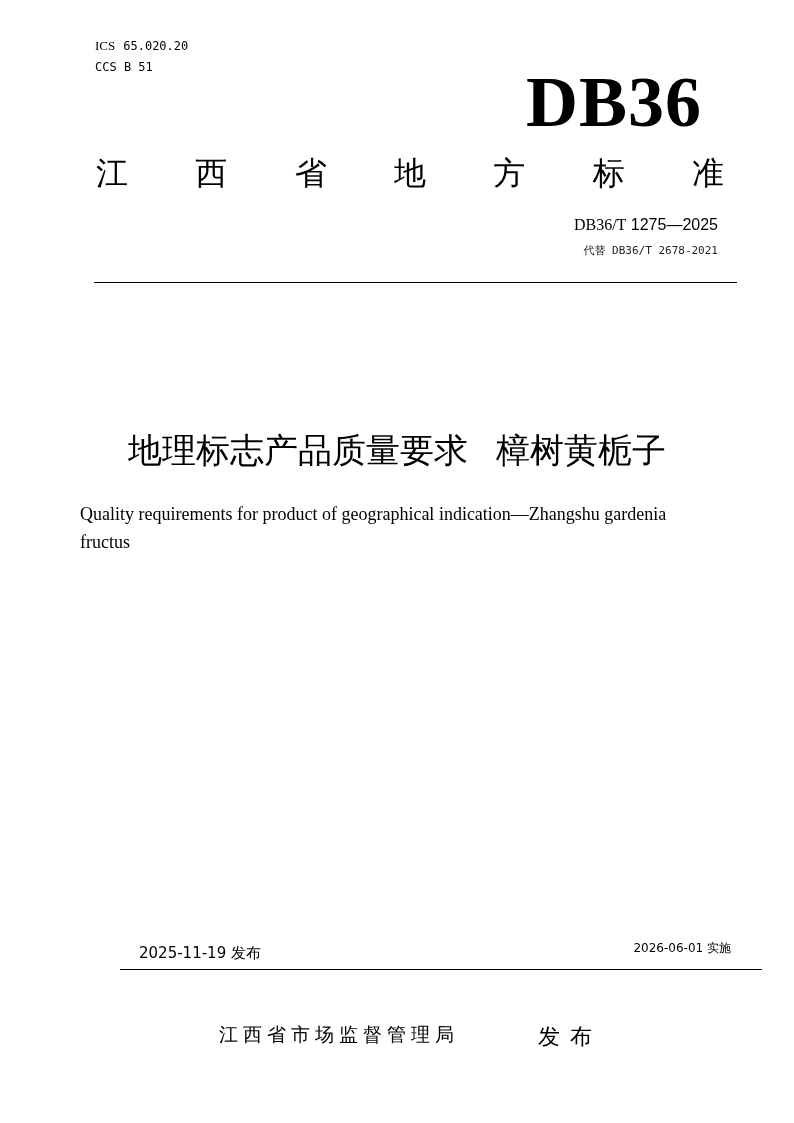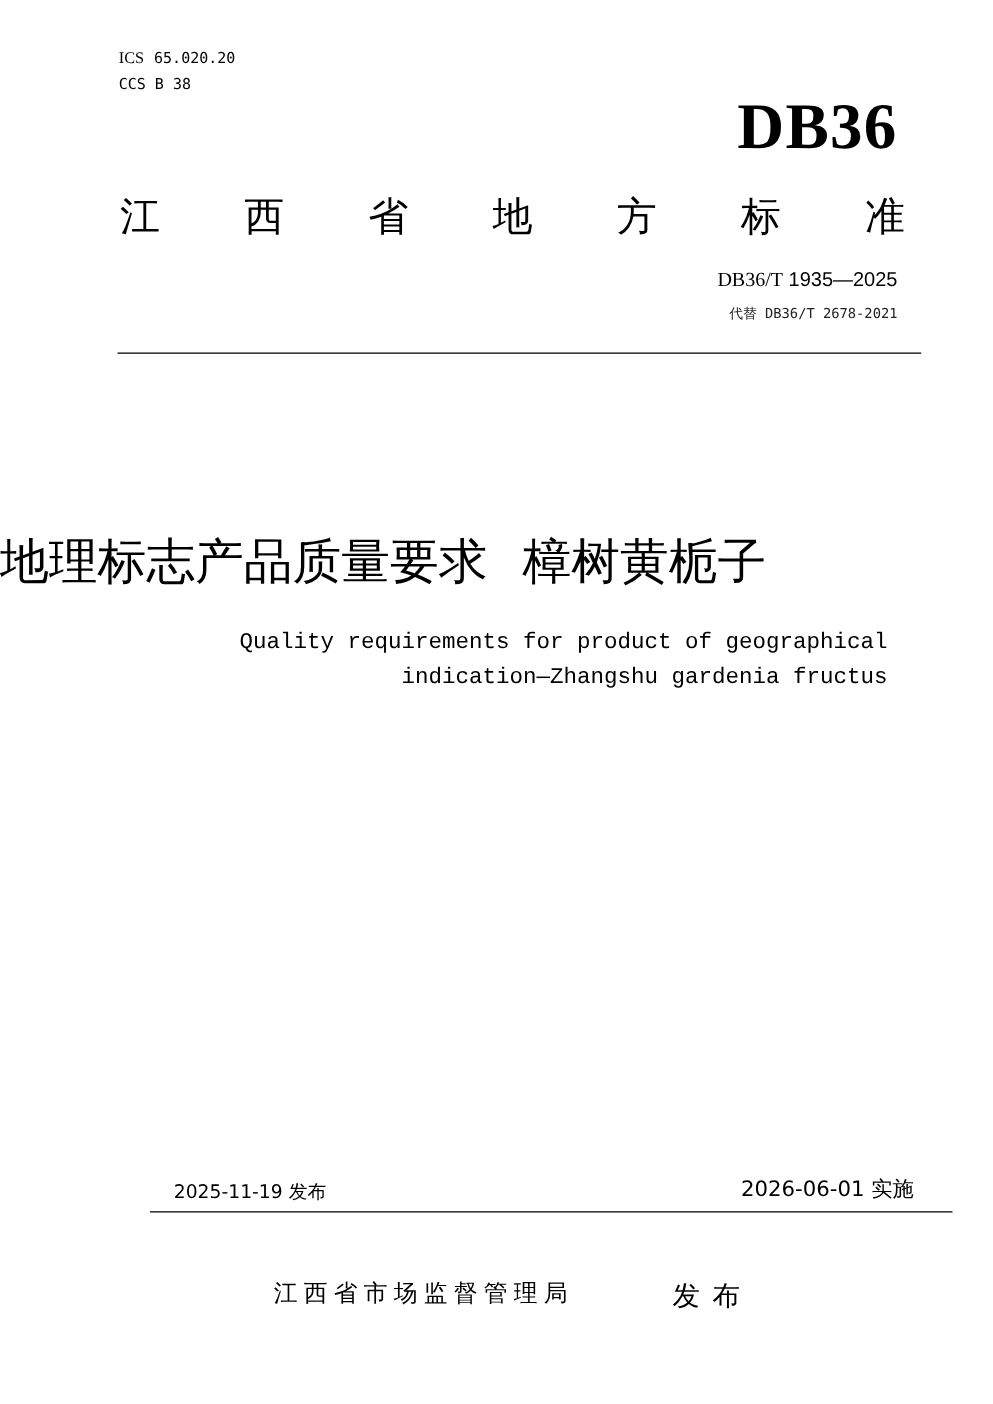--- a/index.html
+++ b/index.html
@@ -25,24 +25,24 @@
       font-family: "DejaVu Sans Mono", monospace;
       font-size: 12px;
       margin-left: 8px;
     }
     .ccs {
       left: 95px; top: 60px;
       font-family: "DejaVu Sans Mono", monospace;
       font-size: 12px;
     }
     .logo {
-      right: 76px; top: 66px;
+      right: 92px; top: 66px;
       font-family: "Liberation Serif", serif;
       font-weight: bold;
-      font-size: 52px;
+      font-size: 72px;
       line-height: 72px;
       letter-spacing: 1px;
     }
     .std-type {
       left: 96px; top: 155px;
       width: 628px;
       display: flex;
       justify-content: space-between;
       font-family: "DejaVu Sans", sans-serif;
       font-size: 32px;
@@ -64,44 +64,44 @@
       color: #222;
     }
     .rule-top {
       left: 94px; top: 282px;
       width: 643px; height: 0;
       border-top: 1.5px solid #000;
     }
     .title-cn {
       left: 0; top: 430px;
       width: 794px;
-      text-align: left;
+      text-align: center;
       font-family: "DejaVu Sans", sans-serif;
-      font-size: 39px;
+      font-size: 34px;
       line-height: 40px;
     }
     .title-cn .gap { display: inline-block; width: 28px; }
     .title-en {
       left: 80px; top: 500px;
       width: 630px;
-      text-align: right;
+      text-align: left;
       white-space: normal;
-      font-family: Liberation Mono, monospace;
+      font-family: Liberation Serif, serif;
       font-size: 18px;
       line-height: 28px;
     }
     .issue-date {
       left: 139px; top: 944px;
       font-family: "DejaVu Sans", sans-serif;
       font-size: 15px;
     }
     .impl-date {
       right: 63px; top: 940px;
       font-family: "DejaVu Sans", sans-serif;
-      font-size: 17px;
+      font-size: 12px;
     }
     .rule-bottom {
       left: 120px; top: 969px;
       width: 642px; height: 0;
       border-top: 1.5px solid #000;
     }
     .issuer {
       left: 219px; top: 1022px;
       font-family: Liberation Mono, monospace;
       font-size: 19px;
@@ -113,36 +113,36 @@
       font-size: 22px;
       letter-spacing: 10px;
     }
   </style>
 </head>
 <body>
 
 <div class="abs ics">
   <span>ICS</span><span class="ics-val">65.020.20</span>
 </div>
-<div class="abs ccs">CCS B 38</div>
+<div class="abs ccs">CCS B 51</div>
 
 <div class="abs logo">DB36</div>
 
 <div class="abs std-type">
   <span>江</span>
   <span>西</span>
   <span>省</span>
   <span>地</span>
   <span>方</span>
   <span>标</span>
   <span>准</span>
 </div>
 
 <div class="abs std-no">
-  <span class="pre">DB36/T</span><span> 1935—2025</span>
+  <span class="pre">DB36/T</span><span> 1275—2025</span>
 </div>
 <div class="abs replaces">代替 DB36/T 2678-2021</div>
 
 <div class="abs rule-top"></div>
 
 <div class="abs title-cn">
   <span>地理标志产品质量要求</span><span class="gap"></span><span>樟树黄栀子</span>
 </div>
 
 <div class="abs title-en">Quality requirements for product of geographical indication—Zhangshu gardenia fructus</div>

